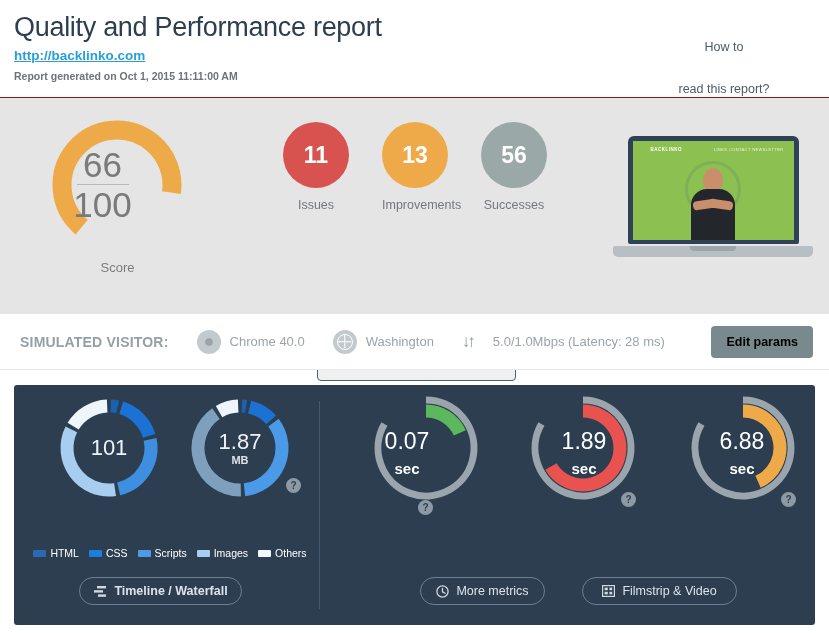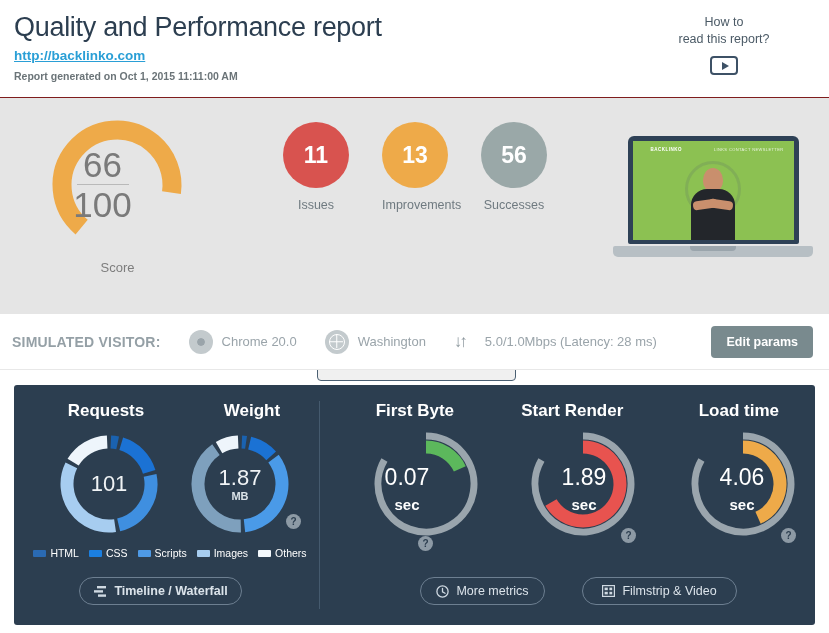--- a/index.html
+++ b/index.html
@@ -42,20 +42,21 @@
     position: absolute;
     right: 20px;
     top: 14px;
     width: 170px;
     text-align: center;
   }
   .howto-text {
     font-size: 12.5px;
     color: #4b5a66;
     line-height: 17px;
+    margin-top: 25px;
   }
   .play-btn {
     margin: 8px auto 0 auto;
     width: 28px; height: 19px;
     border: 2px solid #3d5166;
     border-radius: 4px;
     display: flex; align-items: center; justify-content: center;
   }
   .play-tri {
     width: 0; height: 0;
@@ -219,21 +220,21 @@
     width: 46px; height: 5px; background: #9aa5ac; border-radius: 0 0 4px 4px;
   }
 
   
   .simbar {
     position: relative;
     height: 56px;
     background: #ffffff;
     display: flex;
     align-items: center;
-    padding-left: 12px;
+    padding-left: 20px;
     border-bottom: 1px solid #e8e8e8;
   }
   .sim-label {
     font-size: 14px;
     font-weight: bold;
     color: #95a0a6;
     letter-spacing: .2px;
   }
   .sim-item {
     display: flex;
@@ -279,21 +280,21 @@
     position: relative; flex: none;
     color: #8d989e;
     font-size: 17px;
     line-height: 20px;
     letter-spacing: -3px;
   }
   .edit-params {
     position: absolute;
     right: 16px; top: 12px;
     background: #798a8e;
-    color: #ffffff;
+    color: #000000;
     font-size: 12.5px;
     font-weight: bold;
     border: none;
     border-radius: 4px;
     padding: 9px 15px;
     cursor: pointer;
     font-family: "Liberation Sans", sans-serif;
   }
 
   
@@ -474,48 +475,41 @@
 </div>
 
 <div class="simbar">
   <div class="sim-label">SIMULATED VISITOR:</div>
 
   <div class="sim-item">
     <span class="icon-circle">
       <span class="chrome-in"></span>
       <span class="chrome-dot"></span>
     </span>
-    <span>Chrome 20.0</span>
+    <span>Chrome 40.0</span>
   </div>
 
   <div class="sim-item">
     <span class="icon-circle">
       <span class="globe-in"></span>
     </span>
     <span>Washington</span>
   </div>
 
   <div class="sim-item">
     <span class="arrows-icon">↓↑</span>
     <span>5.0/1.0Mbps (Latency: 28 ms)</span>
   </div>
 
   <button class="edit-params">Edit params</button>
 </div>
 
 <div class="panel">
   <div class="panel-divider"></div>
 
-  <div class="col-titles">
-    <div class="col-title ct-requests">Requests</div>
-    <div class="col-title ct-weight">Weight</div>
-    <div class="col-title ct-fb">First Byte</div>
-    <div class="col-title ct-sr">Start Render</div>
-    <div class="col-title ct-lt">Load time</div>
-  </div>
 
   <div class="gauges-row">
 
     <div class="g-item" style="left:40px; top:0; width:110px; height:110px;">
       <svg width="110" height="110" viewBox="0 0 110 110" id="reqDonut">
           <path d="M 56.83201426934412 13.039974693561973 A 42 42 0 0 1 63.660575786658455 13.902622625725314" fill="none" stroke="#1a62b0" stroke-width="13"></path>
           <path d="M 67.20949213112661 14.81382946958049 A 42 42 0 0 1 95.1861705304195 42.790507868873405" fill="none" stroke="#1b72d4" stroke-width="13"></path>
           <path d="M 96.09737737427469 46.33942421334156 A 42 42 0 0 1 64.66208896190038 95.8735126566377" fill="none" stroke="#3f8fe0" stroke-width="13"></path>
           <path d="M 61.06296044204086 96.56008314089672 A 42 42 0 0 1 17.3475699238955 36.39100998538444" fill="none" stroke="#a7cdf0" stroke-width="13"></path>
           <path d="M 19.112729134422082 33.180197301060616 A 42 42 0 0 1 53.167985730655886 13.039974693561973" fill="none" stroke="#eef5fb" stroke-width="13"></path>
@@ -563,21 +557,21 @@
       </div>
       <div class="help-badge" style="left:95px; bottom:4px;">?</div>
     </div>
 
     <div class="g-item" style="left:672px; top:0; width:120px; height:118px;">
       <svg width="120" height="118" viewBox="0 0 120 118" id="ltGauge">
           <path d="M 57 7 A 48 48 0 1 1 15.430780618346944 30.999999999999993" fill="none" stroke="#9aa5ad" stroke-width="7"></path>
           <path d="M 57 18 A 37 37 0 0 1 72.0492557938046 88.80118193277623" fill="none" stroke="#eeaa49" stroke-width="13"></path>
         </svg>
       <div class="donut-center" style="left:-4px;">
-        <div class="gauge-val">4.06</div>
+        <div class="gauge-val">6.88</div>
         <div class="gauge-unit">sec</div>
       </div>
       <div class="help-badge" style="left:95px; bottom:4px;">?</div>
     </div>
   </div>
 
   <div class="legend" id="legend">
       <div class="legend-item">
         <span class="legend-swatch" style="background:#2a6ab3"></span>
         <span>HTML</span>

